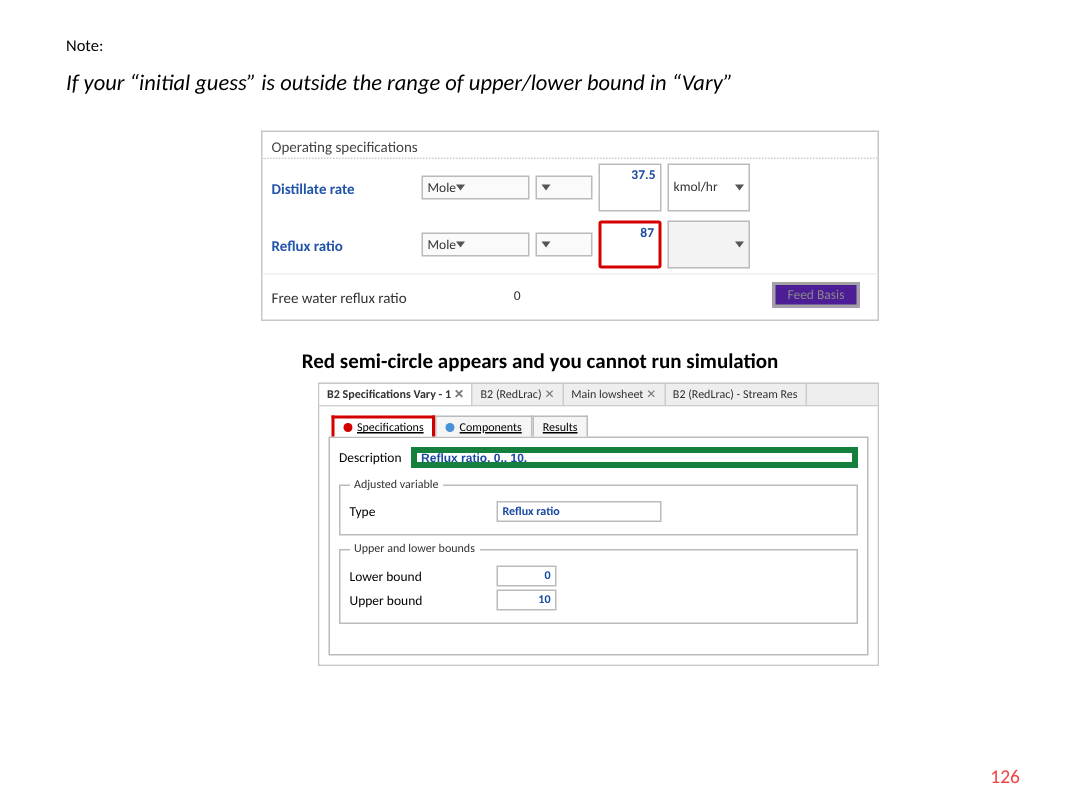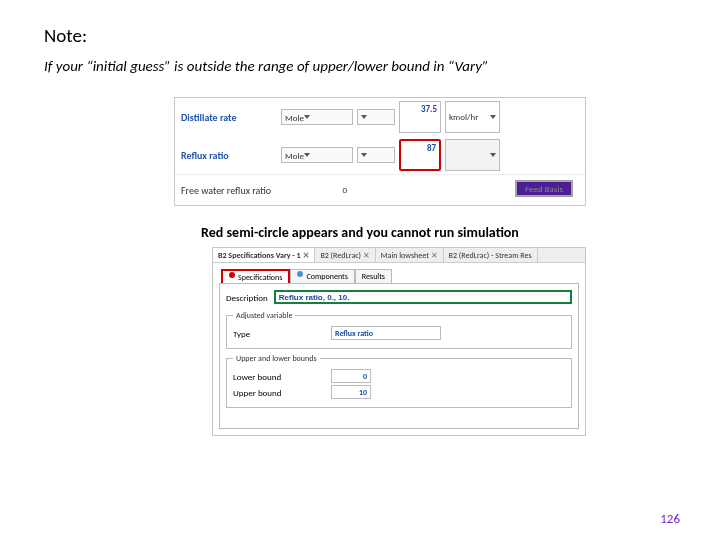--- a/index.html
+++ b/index.html
@@ -6,21 +6,21 @@
   body {
     width: 720px;
     height: 540px;
     background: #fff;
     font-family: Calibri, "Segoe UI", Arial, sans-serif;
     font-size: 15px;
     color: #000;
     position: relative;
     padding: 24px 44px 0 44px;
   }
-  .note-heading { font-size: 19px; margin-bottom: 10px; }
+  .note-heading { font-size: 11px; margin-bottom: 10px; }
   .explain { font-size: 15px; margin-bottom: 22px; font-style: italic; }
   .caption { text-align: center; font-size: 14px; font-weight: 600; margin: 18px 0 6px; }
 
   
   .panel1 {
     margin: 0 90px 0 130px;
     border: 1px solid #c7c7c7;
     background: #fff;
     font-size: 10px;
     color: #333;
@@ -119,35 +119,35 @@
     display:flex; align-items:center; gap:2px;
     white-space: nowrap;
   }
   .panel2 .tabstrip-top .t.active { background:#fff; font-weight:bold; }
   .panel2 .xclose { color:#777; font-size:8px; }
   .panel2 .body { background:#fff; padding:4px 6px 6px; }
   .panel2 .innertabs { display:flex; gap:0; margin:2px 0 0 2px; }
   .panel2 .innertabs .it {
     border:1px solid #bbb; border-bottom:none;
     padding:1px 6px; font-size:8px; background:#f5f5f5;
-    display:flex; align-items:flex-start; gap:3px;
+    display:flex; align-items:center; gap:3px;text-decoration:underline;
   }
   .panel2 .innertabs .it.active { background:#fff; border-color:#d40000; }
   .panel2 .innertabs .it.active .dot { background:#d40000; }
   .panel2 .innertabs .dot {
     width:6px; height:6px; border-radius:50%; background:#4a90d9;
     display:inline-block;
   }
   .panel2 .innerbody {
     border:1px solid #bbb; background:#fff;
     padding:4px 6px 20px;
   }
   .panel2 .desc-row { display:flex; align-items:center; gap:6px; margin:2px 0 6px; font-size:9px;}
   .panel2 .desc-row input {
-    flex:1; height:14px; border:2px solid #15803d;
+    flex:1; height:14px; border:4px solid #15803d;
     font-size:8px; padding:0 3px; color:#1a4aa0; font-weight:bold;
     background:#fff;
   }
   .panel2 fieldset {
     border:1px solid #bbb; margin:4px 0 0;
     padding:4px 6px 6px; font-size:9px;
   }
   .panel2 legend { font-size:8px; padding:0 3px; color:#333; }
   .panel2 .frow { display:flex; align-items:center; gap:6px; margin:2px 0;}
   .panel2 .frow .flabel { width:92px; }
@@ -156,30 +156,31 @@
     font-size:8px; padding:0 3px; color:#1a4aa0; font-weight:bold;
     display:flex; align-items:center; justify-content:space-between;
     background:#fff;
   }
   .panel2 .frow .fval.num { justify-content:flex-end; width:40px; }
 
   
   .pagenum {
     position:absolute;
     bottom:14px; right:40px;
-    font-size:13px; color:#6d28d9;
+    font-size:13px; color:#ef4444;
   }
 </style>
 </head>
 <body>
 
 <div class="note-heading">Note:</div>
 <div class="explain">If your “initial guess” is outside the range of upper/lower bound in “Vary”</div>
 
 <div class="panel1">
+  <div class="group-label">Operating specifications</div>
 
   <div class="row">
     <div class="lbl">Distillate rate</div>
     <div class="combo">
       <span>Mole</span>
       <span class="caret"></span>
     </div>
     <div class="combo empty">
       <span></span>
         <span class="caret"></span>

